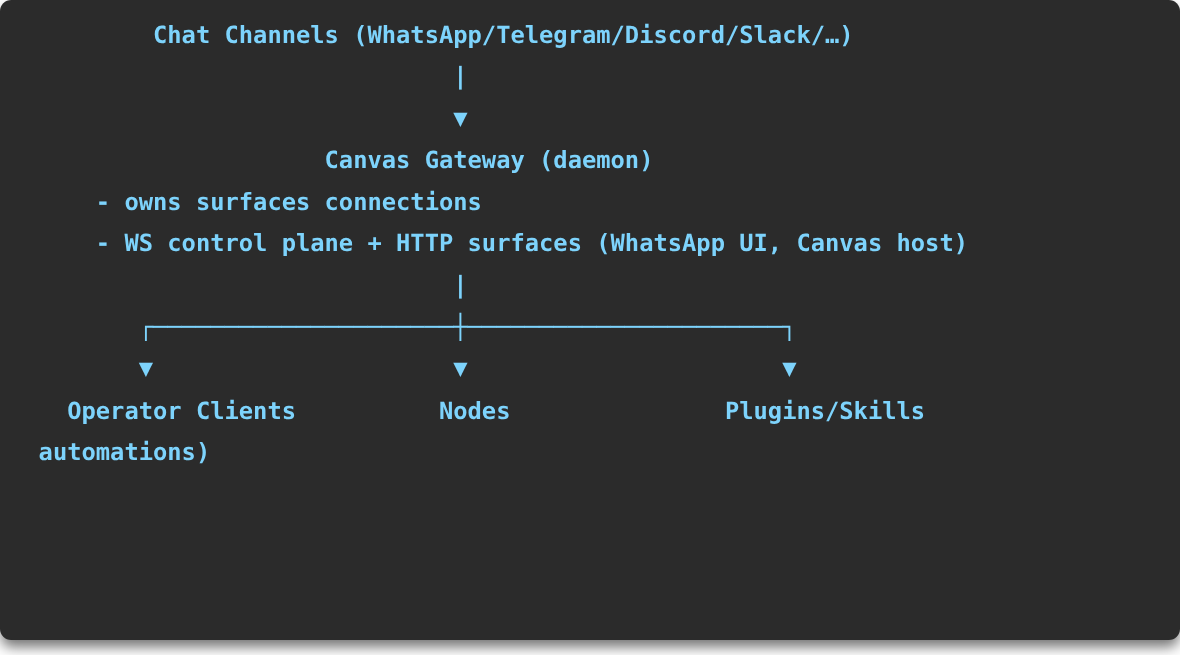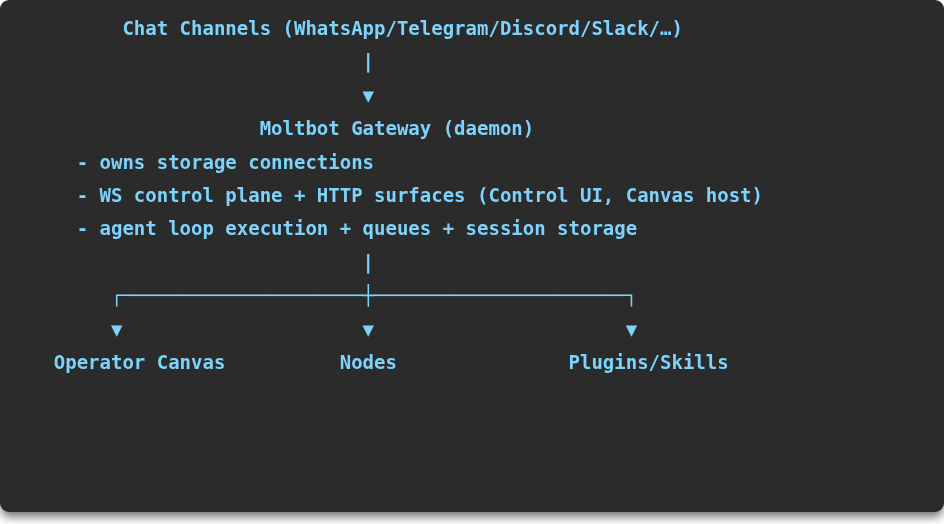--- a/index.html
+++ b/index.html
@@ -43,23 +43,23 @@
 </style>
 </head>
 <body>
 
 <div class="page">
   <div class="code-panel">
     <div class="ascii">
       <div class="line">          Chat Channels (WhatsApp/Telegram/Discord/Slack/…)</div>
       <div class="line">                               |</div>
       <div class="line">                               ▼</div>
-      <div class="line">                      Moltbot Gateway (daemon)</div>
-      <div class="line">      - owns storage connections</div>
-      <div class="line">      - WS control plane + HTTP surfaces (Control UI, Canvas host)</div>
-      <div class="line">      - agent loop execution + queues + session storage</div>
+      <div class="line">                      Canvas Gateway (daemon)</div>
+      <div class="line">      - owns surfaces connections</div>
+      <div class="line">      - WS control plane + HTTP surfaces (WhatsApp UI, Canvas host)</div>
       <div class="line">                               |</div>
       <div class="line">         ┌─────────────────────┼──────────────────────┐</div>
       <div class="line">         ▼                     ▼                      ▼</div>
-      <div class="line">    Operator Canvas          Nodes               Plugins/Skills</div>
+      <div class="line">    Operator Clients          Nodes               Plugins/Skills</div>
+      <div class="line">  automations)</div>
     </div>
   </div>
 </div>
 
 </body></html>

